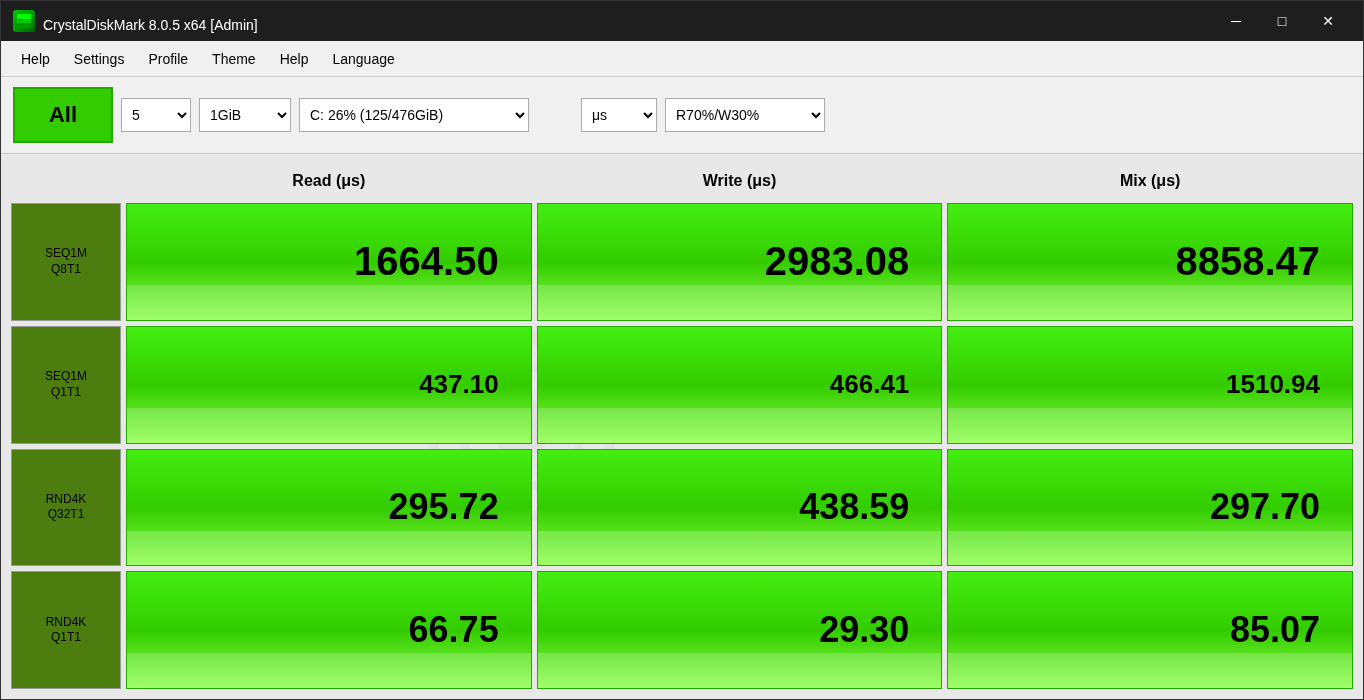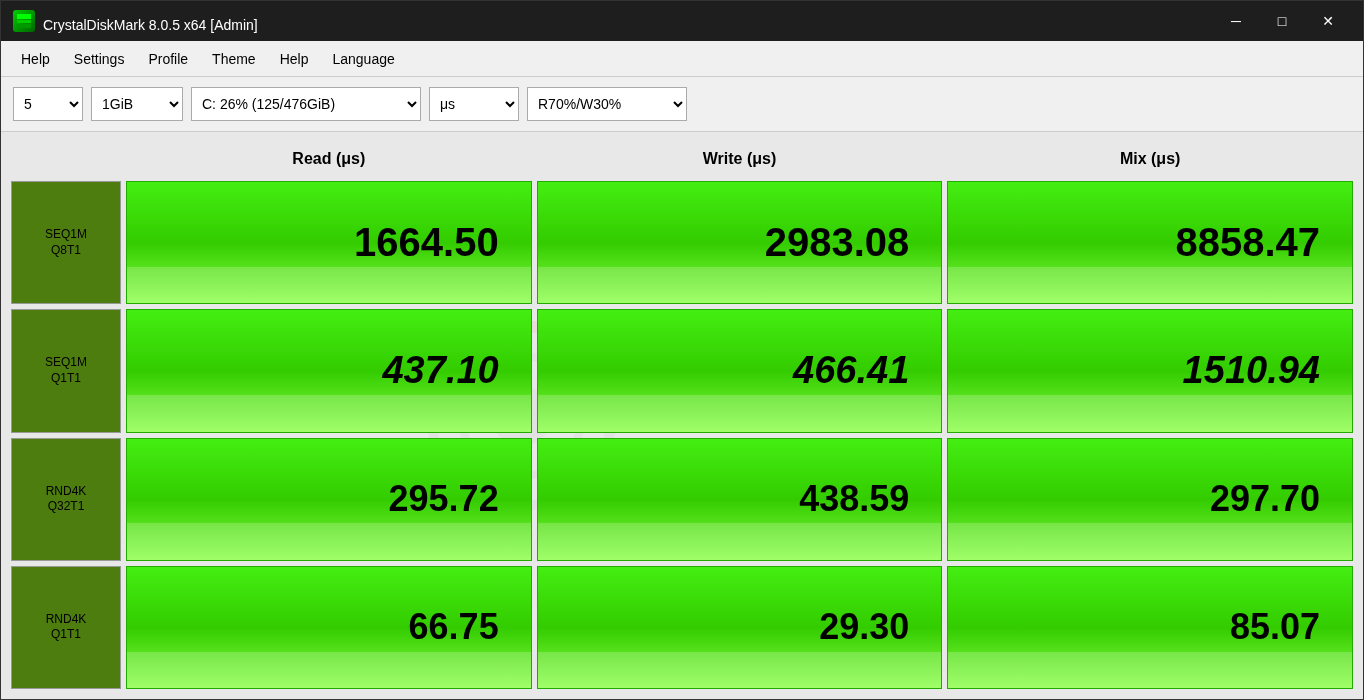--- a/index.html
+++ b/index.html
@@ -103,21 +103,21 @@
       height: 34px;
       font-size: 14px;
       padding: 0 6px;
       border: 1px solid #aaa;
       background: white;
       cursor: pointer;
     }
     .toolbar select.sel-count { width: 70px; }
     .toolbar select.sel-size { width: 92px; }
     .toolbar select.sel-drive { width: 230px; }
-    .toolbar select.sel-unit { width: 90px; }
+    .toolbar select.sel-unit { width: 76px; margin-left: 44px; }
     .toolbar select.sel-profile { width: 160px; }
 
     .main-content {
       flex: 1;
       display: flex;
       flex-direction: column;
       background: #e8e8e8;
       padding: 10px;
       overflow: hidden;
       position: relative;
@@ -195,21 +195,21 @@
       background: rgba(255,255,255,0.2);
     }
     .data-cell .value {
       font-weight: bold;
       font-size: 36px;
       color: #000;
       z-index: 1;
       font-family: Arial, sans-serif;
     }
     .data-cell.large .value { font-size: 40px; }
-    .data-cell.medium .value { font-size: 38px; font-style: italic; }
+    .data-cell.medium .value { font-size: 26px; }
   </style>
 </head>
 <body>
 
 <div class="window">
 
   <div class="titlebar">
     <div class="titlebar-icon">
       <svg width="14" height="14" viewBox="0 0 14 14">
         <rect x="0" y="0" width="14" height="5" fill="#00ff00"></rect>
@@ -228,20 +228,21 @@
   <div class="menubar">
     <div class="menu-item">Help</div>
     <div class="menu-item">Settings</div>
     <div class="menu-item">Profile</div>
     <div class="menu-item">Theme</div>
     <div class="menu-item">Help</div>
     <div class="menu-item">Language</div>
   </div>
 
   <div class="toolbar">
+    <button class="all-btn">All</button>
     <select class="sel-count">
       <option>5</option>
     </select>
     <select class="sel-size">
       <option>1GiB</option>
     </select>
     <select class="sel-drive">
       <option>C: 26% (125/476GiB)</option>
     </select>
     <select class="sel-unit">

